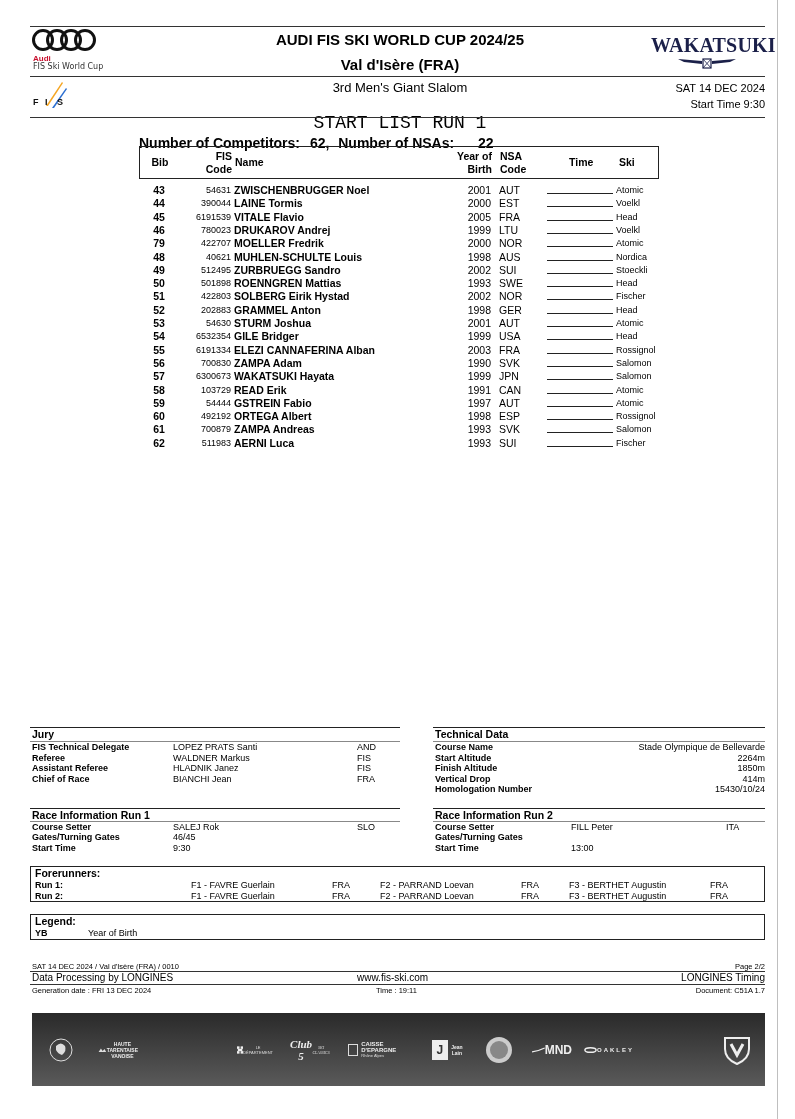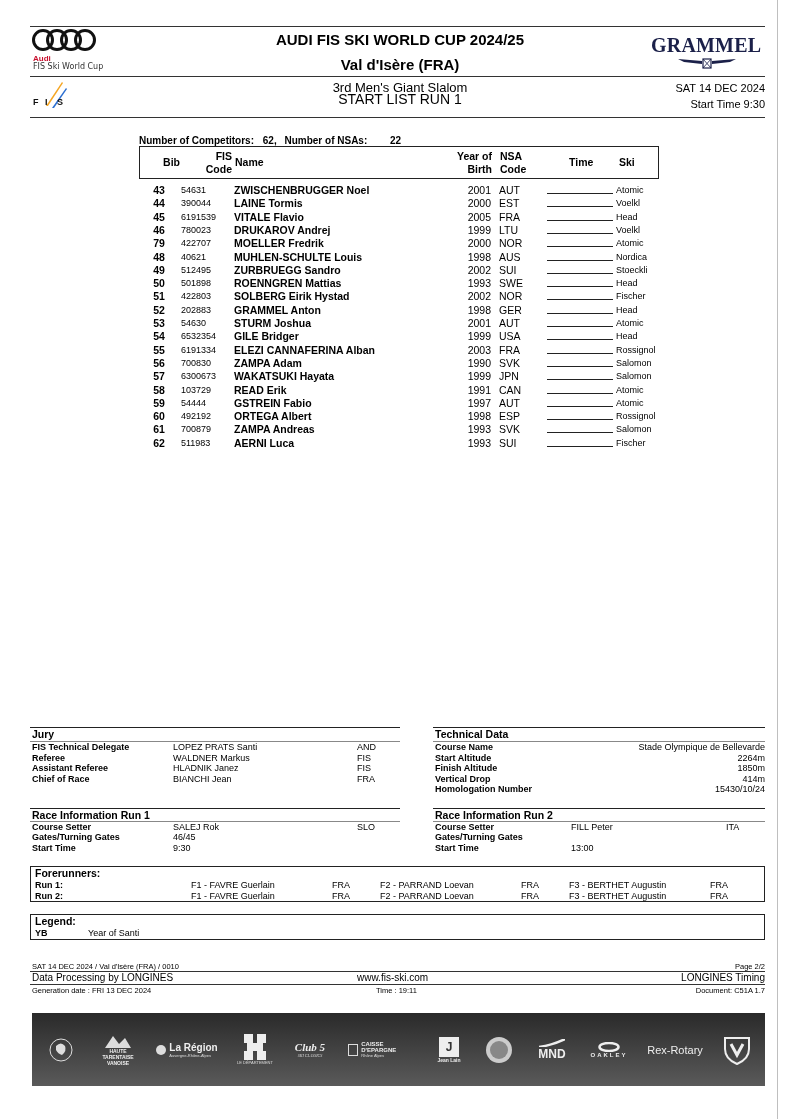--- a/index.html
+++ b/index.html
@@ -11,44 +11,44 @@
   .audi-rings { position: absolute; left: 32px; top: 29px; width: 64px; height: 22px; }
   .audi-rings span { position: absolute; top: 0; width: 22px; height: 22px; border: 3px solid #111; border-radius: 50%; }
   .audi-word { position: absolute; left: 33px; top: 54px; font-size: 8px; font-weight: bold; color: #c8102e; }
   .audi-sub { position: absolute; left: 33px; top: 62px; font-size: 8px; color: #333; font-family: "DejaVu Sans", sans-serif; }
   .fis-logo { position: absolute; left: 32px; top: 80px; width: 36px; height: 30px; }
   .h-title { position: absolute; left: 200px; width: 400px; text-align: center; }
   .longines { position: absolute; left: 651px; top: 34px; font-family: "Liberation Serif", serif; font-weight: bold; font-size: 20px; color: #1b2049; letter-spacing: 0.2px; }
   .longines-wings { position: absolute; left: 676px; top: 56px; width: 62px; height: 14px; }
   .right-small { position: absolute; right: 30px; text-align: left; font-size: 11px; }
   
-  .count-line { position: absolute; left: 139px; top: 135px; font-size: 10px; font-weight: bold; }
+  .count-line { position: absolute; left: 139px; top: 135px; font-size: 14px; font-weight: bold; }
   .tbl-head { position: absolute; left: 139px; top: 146px; width: 520px; height: 33px; border: 1px solid #222; font-size: 10.5px; font-weight: bold; }
   .tbl-head div { position: absolute; }
   .row { position: absolute; left: 139px; width: 520px; height: 13.3px; font-size: 10.5px; }
   .row div { position: absolute; top: 0; white-space: nowrap; }
   .c-bib { left: 0; width: 40px; text-align: center; font-weight: bold; }
-  .c-fis { left: 42px; width: 50px; font-size: 9px; top: 1px !important; }
+  .c-fis { left: 42px; width: 50px; text-align: right; font-size: 9px; top: 1px !important; }
   .c-name { left: 95px; font-weight: bold; }
   .c-yb { left: 310px; width: 42px; text-align: right; }
   .c-nsa { left: 360px; }
   .c-time { left: 408px; width: 66px; height: 10px; border-bottom: 1px solid #222; }
   .c-ski { left: 477px; font-size: 9px; top: 1px !important; }
   
   .sec-title { position: absolute; font-size: 10.5px; font-weight: bold; }
   .sec-line { position: absolute; border-top: 1.5px solid #222; }
   .sec-line2 { position: absolute; border-top: 1px solid #888; }
   .lbl { position: absolute; font-size: 9px; font-weight: bold; white-space: nowrap; }
   .val { position: absolute; font-size: 9px; white-space: nowrap; }
   .box { position: absolute; border: 1px solid #222; border-top-width: 1.5px; }
   
   .foot-small { position: absolute; font-size: 7.5px; }
   .foot-big { position: absolute; font-size: 10px; }
   .sponsor-bar { position: absolute; left: 32px; top: 1013px; width: 733px; height: 73px; background: linear-gradient(#2a2a2a, #5a5a5a); }
-  .sp { position: absolute; top: 0; height: 73px; display: flex; flex-direction: column; align-items: center; justify-content: center; color: #eee; font-weight: bold; text-align: center; }
+  .sp { position: absolute; top: 0; height: 73px; display: flex; flex-direction: row; align-items: center; justify-content: center; color: #eee; font-weight: bold; text-align: center; }
   .sp .small { font-size: 4px; font-weight: normal; color: #ddd; }
 </style>
 </head>
 <body>
 
 <div class="page-frame"></div>
 
 <div class="hr" style="left:30px; top:26px; width:735px;"></div>
 
 <div class="audi-rings">
@@ -56,54 +56,54 @@
     <span style="left:14px"></span>
     <span style="left:28px"></span>
     <span style="left:42px"></span>
 </div>
 <div class="audi-word">Audi</div>
 <div class="audi-sub">FIS Ski World Cup</div>
 
 <div class="h-title" style="top:31px; font-size:15px; font-weight:bold;">AUDI FIS SKI WORLD CUP 2024/25</div>
 <div class="h-title" style="top:56px; font-size:15px; font-weight:bold;">Val d'Isère (FRA)</div>
 
-<div class="longines">GRAMMEL</div>
+<div class="longines">WAKATSUKI</div>
 <svg class="longines-wings" viewBox="0 0 62 14">
   <path d="M2 3 L26 5 L26 8 L8 6 Z M60 3 L36 5 L36 8 L54 6 Z" fill="#1b2049"></path>
   <rect x="27" y="3" width="8" height="9" fill="none" stroke="#1b2049" stroke-width="1.2"></rect>
   <path d="M27 3 L35 12 M35 3 L27 12" stroke="#1b2049" stroke-width="0.8"></path>
 </svg>
 
 <div class="hr" style="left:30px; top:76px; width:735px;"></div>
 
 <svg class="fis-logo" viewBox="0 0 36 30">
   <path d="M14 26 L30 2 L31 3 L16 26 Z" fill="#f5a623"></path>
   <path d="M20 28 L34 8 L35 9 L22 28 Z" fill="#2c6fd1"></path>
   <text x="1" y="25" font-size="9" font-weight="bold" font-family="Liberation Sans, sans-serif" fill="#111">F</text>
   <text x="13" y="25" font-size="9" font-weight="bold" font-family="Liberation Sans, sans-serif" fill="#111">I</text>
   <text x="25" y="25" font-size="9" font-weight="bold" font-family="Liberation Sans, sans-serif" fill="#111">S</text>
 </svg>
 
 <div class="h-title" style="top:80px; font-size:13px;">3rd Men's Giant Slalom</div>
-<div class="h-title" style="top:91px; font-size:14px;">START LIST RUN 1</div>
+<div class="h-title" style="top:113px; font-size:18px;font-family:Liberation Mono, monospace;">START LIST RUN 1</div>
 
 <div class="right-small" style="top:82px;">SAT 14 DEC 2024</div>
 <div class="right-small" style="top:98px;">Start Time 9:30</div>
 
 <div class="hr" style="left:30px; top:117px; width:735px;"></div>
 
 <div class="count-line">
   <span>Number of Competitors:</span>
   <span style="margin-left:6px">62,</span>
   <span style="margin-left:5px">Number of NSAs:</span>
   <span style="margin-left:20px">22</span>
 </div>
 
 <div class="tbl-head">
-  <div style="left:0; width:40px; top:9px; text-align:right;">Bib</div>
+  <div style="left:0; width:40px; top:9px; text-align:center;">Bib</div>
   <div style="left:62px; width:30px; top:3px; text-align:right;">FIS</div>
   <div style="left:62px; width:30px; top:16px; text-align:right;">Code</div>
   <div style="left:95px; top:9px;">Name</div>
   <div style="left:300px; width:52px; top:3px; text-align:right;">Year of</div>
   <div style="left:300px; width:52px; top:16px; text-align:right;">Birth</div>
   <div style="left:360px; top:3px;">NSA</div>
   <div style="left:360px; top:16px;">Code</div>
   <div style="left:429px; top:9px;">Time</div>
   <div style="left:479px; top:9px;">Ski</div>
 </div>
@@ -362,21 +362,21 @@
        <div class="val" style="left:332px; top:890.5px;">FRA</div>
        <div class="val" style="left:380px; top:890.5px;">F2 - PARRAND Loevan</div>
        <div class="val" style="left:521px; top:890.5px;">FRA</div>
        <div class="val" style="left:569px; top:890.5px;">F3 - BERTHET Augustin</div>
        <div class="val" style="left:710px; top:890.5px;">FRA</div>
   </div>
 
 <div class="box" style="left:30px; top:914px; width:735px; height:26px;"></div>
 <div class="sec-title" style="left:35px; top:915px;">Legend:</div>
 <div class="lbl" style="left:35px; top:928px;">YB</div>
-<div class="val" style="left:88px; top:928px;">Year of Santi</div>
+<div class="val" style="left:88px; top:928px;">Year of Birth</div>
 
 <div class="foot-small" style="left:32px; top:962px;">SAT 14 DEC 2024 / Val d'Isère (FRA) / 0010</div>
 <div class="foot-small" style="right:30px; top:962px;">Page 2/2</div>
 <div class="hr" style="left:30px; top:971px; width:735px; border-top-width:1px;"></div>
 <div class="foot-big" style="left:32px; top:972px;">Data Processing by LONGINES</div>
 <div class="foot-big" style="left:357px; top:972px;">www.fis-ski.com</div>
 <div class="foot-big" style="right:30px; top:972px;">LONGINES Timing</div>
 <div class="hr" style="left:30px; top:984px; width:735px; border-top-width:1px;"></div>
 <div class="foot-small" style="left:32px; top:986px;">Generation date : FRI 13 DEC 2024</div>
 <div class="foot-small" style="left:376px; top:986px;">Time : 19:11</div>
@@ -388,27 +388,20 @@
         <circle cx="13" cy="13" r="11" fill="none" stroke="#ddd" stroke-width="1"></circle>
         <path d="M8 9 Q13 4 17 9 Q19 14 14 18 Q10 17 8 13 Z" fill="#ddd"></path>
       </svg>
   </div>
   <div class="sp" style="left:66px; width:40px; font-size:5px;">
     <svg width="30" height="14" viewBox="0 0 30 14">
         <path d="M2 14 L10 2 L16 10 L22 4 L28 14 Z" fill="#ddd"></path>
       </svg>
     <span>HAUTE TARENTAISE VANOISE</span>
   </div>
-  <div class="sp" style="left:120px; width:70px; font-size:10px; flex-direction:row;">
-    <span style="display:inline-block;width:10px;height:10px;border-radius:50%;background:#ddd;margin-right:3px;"></span>
-    <span style="display:flex;flex-direction:column;align-items:flex-start;">
-      <span>La Région</span>
-      <span class="small">Auvergne-Rhône-Alpes</span>
-    </span>
-  </div>
   <div class="sp" style="left:205px; width:36px; font-size:5px;">
     <svg width="22" height="26" viewBox="0 0 22 26">
         <rect x="0" y="0" width="9" height="9" fill="#eee"></rect>
         <rect x="13" y="0" width="9" height="9" fill="#eee"></rect>
         <rect x="0" y="17" width="9" height="9" fill="#eee"></rect>
         <rect x="13" y="17" width="9" height="9" fill="#eee"></rect>
         <rect x="3" y="9" width="16" height="8" fill="#eee"></rect>
       </svg>
     <span class="small">LE DÉPARTEMENT</span>
   </div>
@@ -438,22 +431,19 @@
         <path d="M0 8 Q14 6 26 0" stroke="#eee" stroke-width="2.5" fill="none"></path>
       </svg>
     <span>MND</span>
   </div>
   <div class="sp" style="left:552px; width:50px; font-size:6px; letter-spacing:2px;">
     <svg width="22" height="10" viewBox="0 0 22 10">
         <ellipse cx="11" cy="5" rx="9.5" ry="4" fill="none" stroke="#eee" stroke-width="2.5"></ellipse>
       </svg>
     <span>OAKLEY</span>
   </div>
-  <div class="sp" style="left:612px; width:62px; font-size:11px; font-weight:normal;">
-    <span>Rex-Rotary</span>
-  </div>
   <div class="sp" style="left:688px; width:34px;">
     <svg width="28" height="30" viewBox="0 0 28 30">
         <path d="M2 3 L26 3 L26 14 Q26 24 14 29 Q2 24 2 14 Z" fill="none" stroke="#eee" stroke-width="2"></path>
         <path d="M8 9 L14 20 L20 9" stroke="#eee" stroke-width="3" fill="none"></path>
       </svg>
   </div>
 </div>
 
 </body></html>

